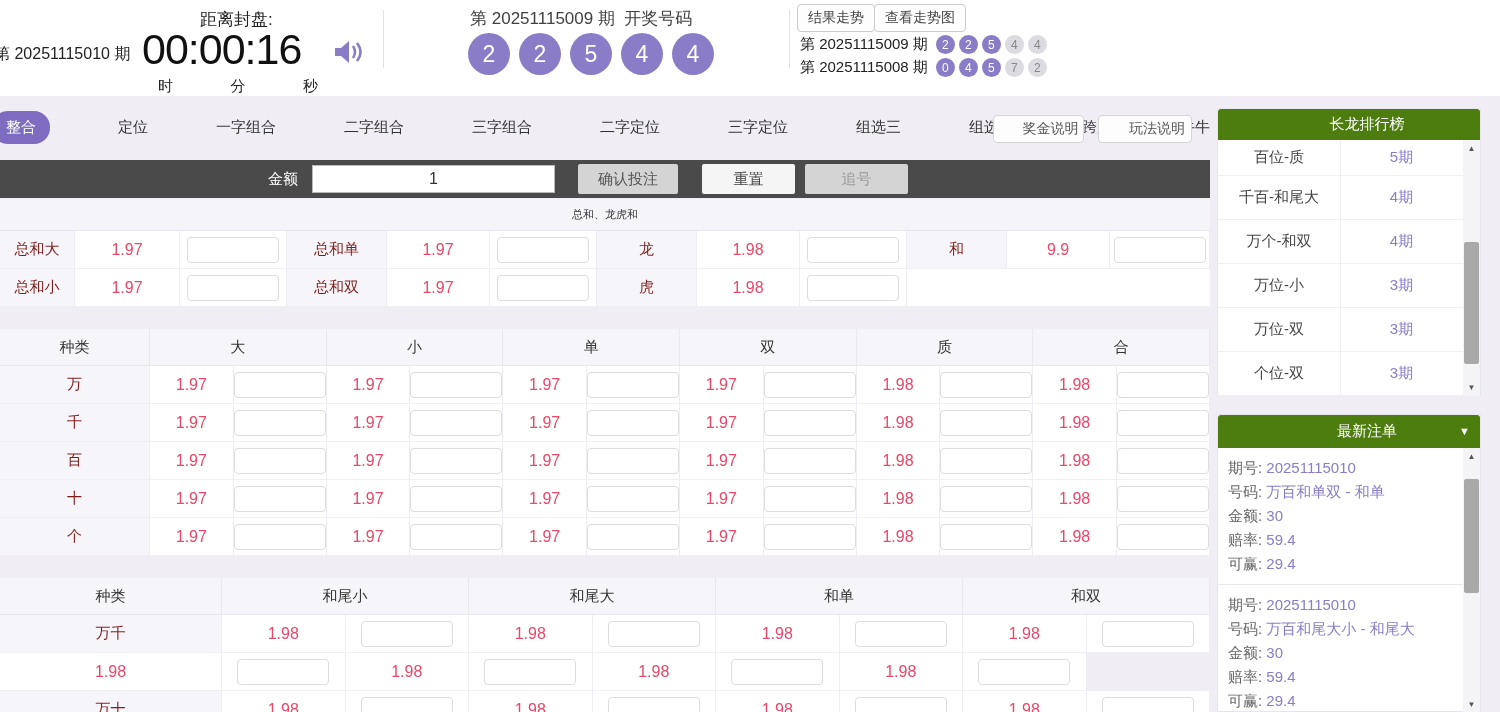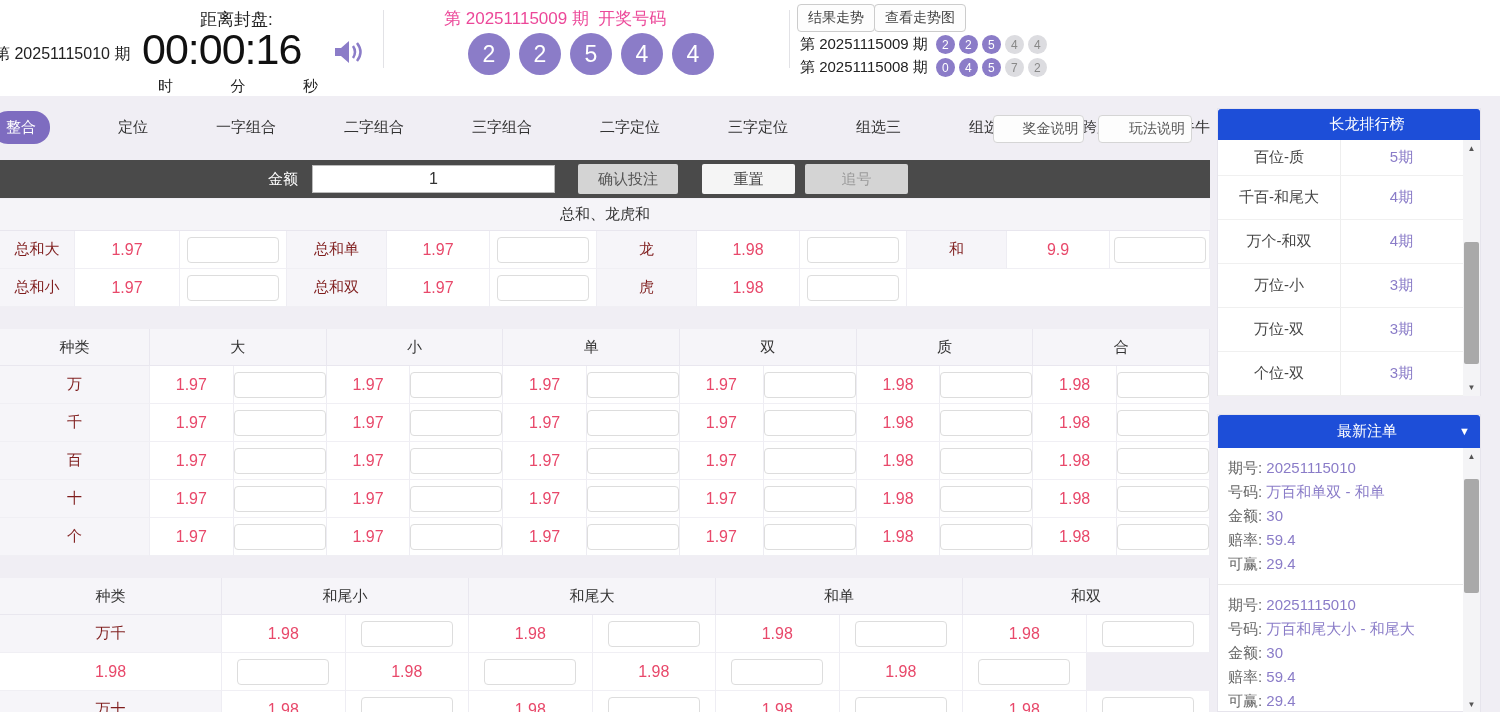--- a/index.html
+++ b/index.html
@@ -13,21 +13,21 @@
 
   
   .top { left:0; top:0; width:1500px; height:96px; background:#fff; }
   .cur-issue { left:-6px; top:44px; font-size:16px; color:#222; white-space:nowrap; }
   .close-label { left:200px; top:8px; font-size:17px; color:#222; }
   .countdown { left:142px; top:25px; font-size:43px; color:#111; letter-spacing:-1px; white-space:nowrap; }
   .units { left:158px; top:77px; width:160px; display:flex; justify-content:space-between; font-size:15px; color:#222; }
   .speaker { left:333px; top:38px; }
   .vdiv { width:1px; background:#e2e2e6; top:10px; height:58px; }
   .d1 { left:383px; } .d2 { left:789px; }
-  .draw-title { left:444px; top:7px; font-size:17px; color:#ec4899; white-space:pre; }
+  .draw-title { left:470px; top:7px; font-size:17px; color:#404040; white-space:pre; }
   .balls { left:468px; top:33px; display:flex; gap:9px; }
   .ball { width:42px; height:42px; border-radius:50%; background:#8b7cc8; color:#fff;
     font-size:23px; display:flex; align-items:center; justify-content:center; }
   .hbtn { border:1px solid #ccc; background:#fdfdfd; color:#444; font-size:14px;
     padding:4px 10px; border-radius:4px; top:4px; cursor:pointer;
     font-family:"Liberation Sans",sans-serif; }
   .hb1 { left:797px; } .hb2 { left:874px; }
   .hist { display:flex; align-items:center; gap:4px; left:800px; }
   .hr1 { top:35px; } .hr2 { top:58px; }
   .hist-issue { font-size:15px; color:#222; margin-right:4px; white-space:nowrap; }
@@ -51,40 +51,40 @@
     background:#fff; text-align:center; font-size:16px; color:#333; font-family:"Liberation Sans",sans-serif; }
   .tb-btn { position:absolute; top:4px; height:30px; border:none; border-radius:2px; font-size:15px;
     cursor:pointer; font-family:"Liberation Sans",sans-serif; }
   .tb-confirm { left:578px; width:100px; background:#d4d4d4; color:#555; }
   .tb-reset { left:702px; width:93px; background:#f5f5f5; color:#444; }
   .tb-chase { left:805px; width:103px; background:#d4d4d4; color:#9b9b9b; }
 
   
   .content { left:0; top:199px; width:1210px; }
   .sec-title { height:32px; background:#f5f4f8; border-bottom:1px solid #e8e6ee; display:flex;
-    align-items:center; justify-content:center; font-size:15px; color:#333; }
+    align-items:center; justify-content:center; font-size:11px; color:#333; }
   .cell { display:flex; align-items:center; justify-content:center; background:#fff;
     border-right:1px solid #eeedf3; border-bottom:1px solid #f0eff4; height:38px; font-size:15px; }
   .cell.lbl { background:#f6f5f9; color:#7f1d1d; }
   .cell.odds { color:#e8486a; font-size:16px; }
   .cell.blank { border-right:none; }
   .bet-input { width:92px; height:26px; border:1px solid #ddd; border-radius:4px; background:#fff;
     font-size:14px; text-align:center; }
   .t1-row { display:grid; grid-template-columns:75px 105px 107px 100px 103px 107px 100px 103px 107px 100px 103px 100px; }
   .gap { height:22px; background:transparent; }
   .t2-head { display:grid; grid-template-columns:150px repeat(6,1fr); }
   .t2-row  { display:grid; grid-template-columns:150px repeat(12,1fr); }
   .t3-head { display:grid; grid-template-columns:222px repeat(4,1fr); }
   .t3-row  { display:grid; grid-template-columns:222px repeat(8,1fr); }
   .hcell { height:37px; background:#f6f5f9; display:flex; align-items:center; justify-content:center;
     font-size:15px; color:#333; border-right:1px solid #e9e7ef; border-bottom:1px solid #e9e7ef; }
 
   
   .panel { width:264px; background:#fff; border:1px solid #e6e4ec; }
-  .phead { height:31px; background:#1d4ed8; color:#fff; font-size:15px; display:flex;
+  .phead { height:31px; background:#4d7c0f; color:#fff; font-size:15px; display:flex;
     align-items:center; justify-content:center; border-radius:3px 3px 0 0; position:relative;padding-left:36px; }
   .rank { left:1217px; top:108px; height:288px; }
   .rk-body { position:relative; height:256px; overflow:hidden; }
   .rk-row { display:flex; border-bottom:1px solid #f0f0f0; height:44px; }
   .rk-row.cut { height:36px; }
   .rk-name { width:123px; display:flex; align-items:center; justify-content:center;
     border-right:1px solid #eee; font-size:15px; color:#444; }
   .rk-val { width:121px; display:flex; align-items:center; justify-content:center;
     font-size:15px; color:#8a7cc8; }
   .sbar { position:absolute; right:0; top:0; bottom:0; width:17px; background:#f4f4f6; }

